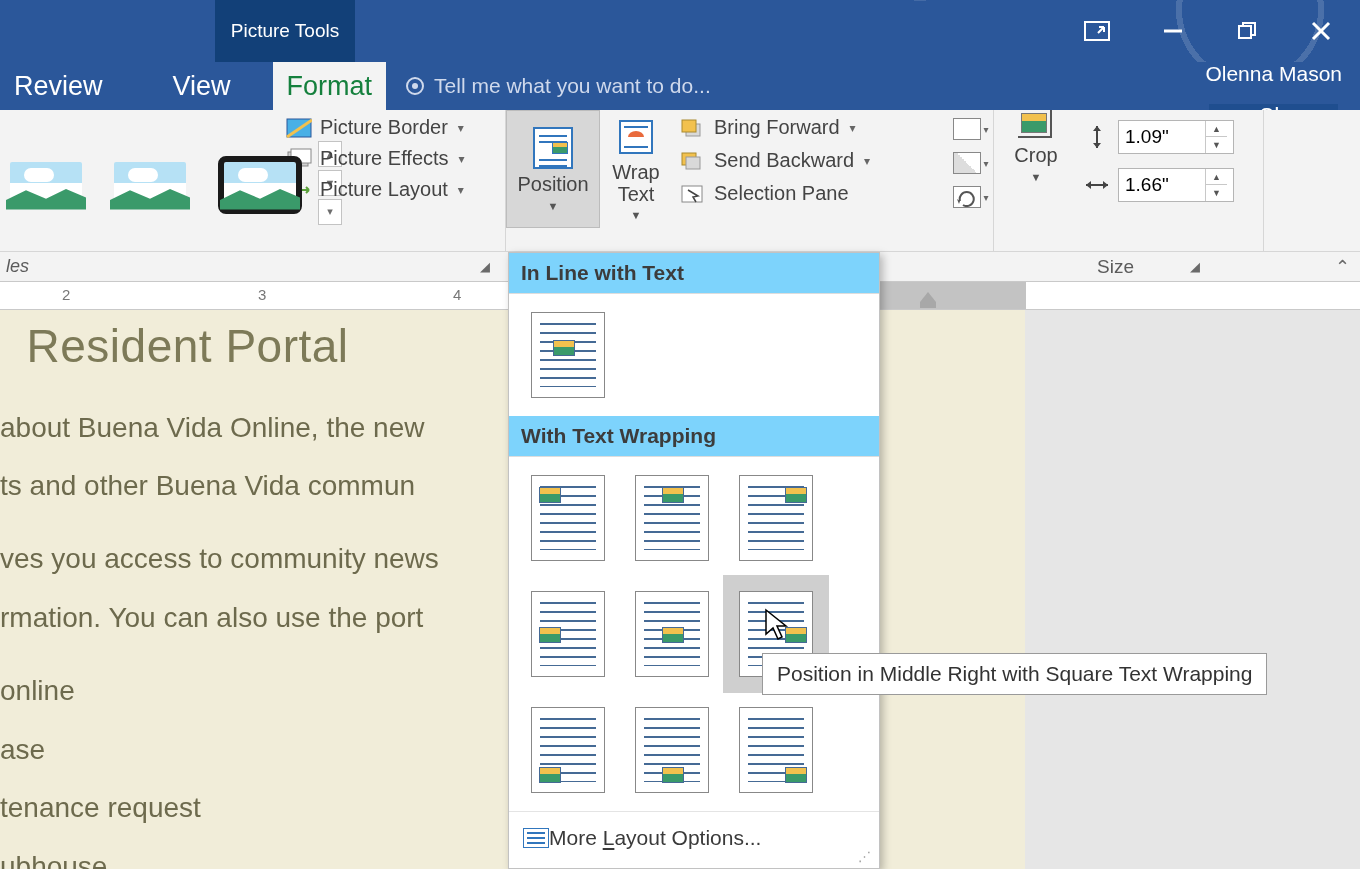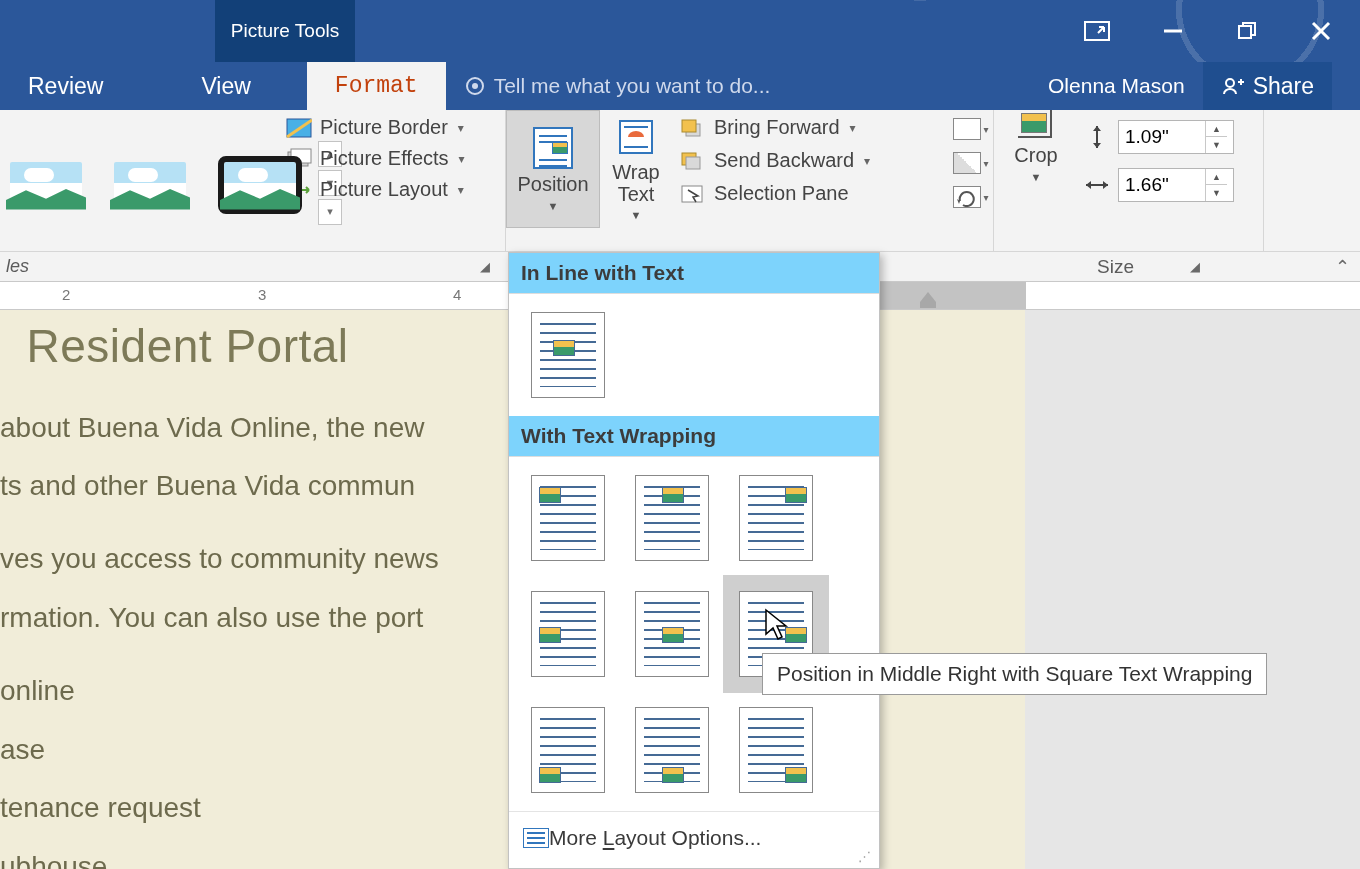--- a/index.html
+++ b/index.html
@@ -44,34 +44,34 @@
 
 .tabrow {
   height: 48px;
   background: #2b579a;
   display: flex;
   align-items: stretch;
   color: #fff;
   position: relative;
 }
 .tab {
-  padding: 0 28px;
+  padding: 0 14px;
   display: flex;
   align-items: center;
-  font-size: 23px;
+  font-size: 27px;
   cursor: pointer;
 }
-.tab.active { background: #f3f3f3; color: #c2410c; font-family: Liberation Mono, monospace; }
+.tab.active { background: #f3f3f3; color: #15803d; }
 .tellme {
   display: flex; align-items: center; gap: 10px;
   font-size: 21px; color: #cfd9ec; margin-left: 20px;
 }
 .tellme .bulb { width:18px; height:18px; border:2px solid #cfd9ec; border-radius:50%; position:relative; }
 .tellme .bulb::after{ content:""; position:absolute; left:4px; top:4px; width:6px; height:6px; border-radius:50%; background:#cfd9ec;}
-.user-area { margin-left:auto; display:flex; align-items:center; gap:18px; padding-right:28px; }
+.user-area { margin-left:auto; display:flex; align-items:center; gap:18px; padding-right:18px;flex-direction:column; }
 .user-name { font-size:21px; }
 .share { display:flex; align-items:center; gap:8px; font-size:23px; background:#1f4e8f; padding:0 18px; height:100%;}
 .share svg { width:24px; height:24px; }
 
 
 .ribbon {
   height: 142px;
   background: #f3f3f3;
   border-bottom: 1px solid #d6d6d6;
   display: flex;

